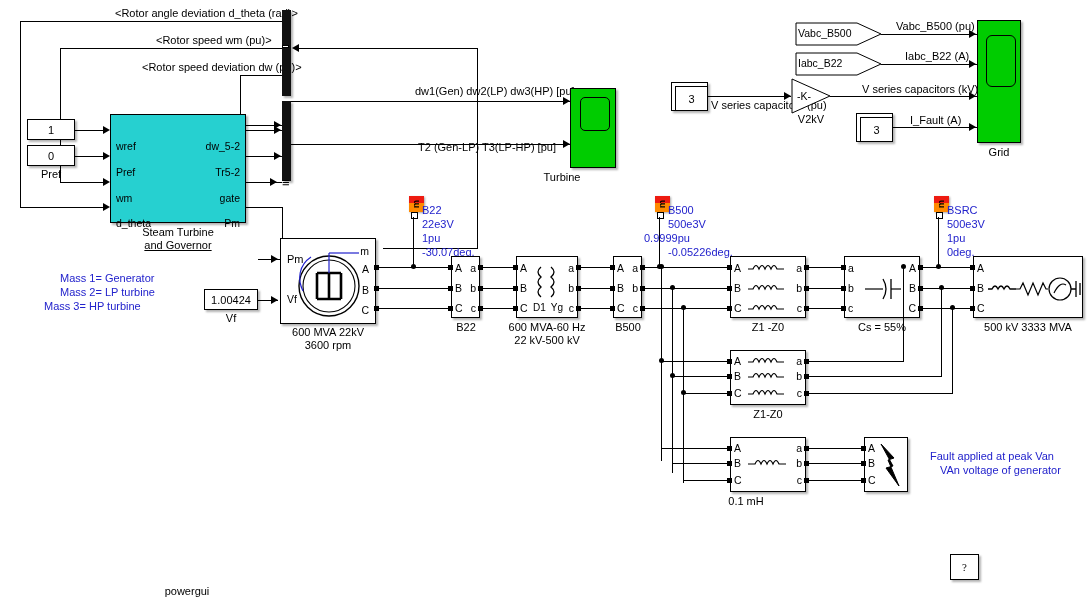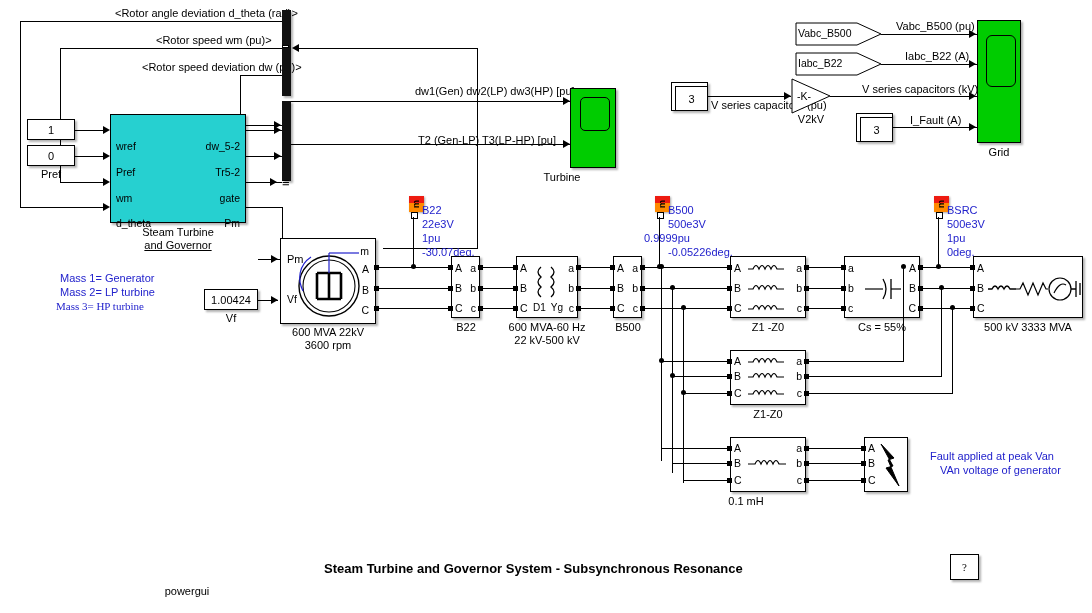--- a/index.html
+++ b/index.html
@@ -71,21 +71,21 @@
   <div class="wire hw" style="left:383px;top:248px;width:95px;"></div>
 
   <div class="bar" style="left:282px;top:101px;width:9px;height:80px;"></div>
 
   <div class="wire hw" style="left:291px;top:101px;width:280px;"></div>
   <div class="arrow" style="left:563px;top:96.5px;"></div>
   <div class="wire hw" style="left:291px;top:144px;width:280px;"></div>
   <div class="arrow" style="left:563px;top:139.5px;"></div>
 
   <div class="lbl" style="left:415px;top:85px;">dw1(Gen)  dw2(LP)   dw3(HP)  [pu]</div>
-  <div class="lbl" style="left:418px;top:134px;">T2 (Gen-LP)  T3(LP-HP)  [pu]</div>
+  <div class="lbl" style="left:418px;top:141px;">T2 (Gen-LP)  T3(LP-HP)  [pu]</div>
 
   <div class="blk" style="left:27px;top:119px;width:48px;height:21px;">
     <div class="abs" style="left:0;top:0;width:100%;height:100%;display:flex;align-items:center;justify-content:center;font-size:11px;">1</div>
   </div>
   <div class="wire hw" style="left:75px;top:130px;width:28px;"></div>
   <div class="arrow" style="left:103px;top:125.5px;"></div>
 
   <div class="blk" style="left:27px;top:145px;width:48px;height:21px;">
     <div class="abs" style="left:0;top:0;width:100%;height:100%;display:flex;align-items:center;justify-content:center;font-size:11px;">0</div>
   </div>
@@ -115,21 +115,21 @@
   <div class="arrow" style="left:270px;top:177.5px;"></div>
   <div class="abs" style="left:282px;top:176px;font-size:13px;line-height:13px;font-family:'Liberation Sans',sans-serif;">≡</div>
 
   <div class="wire hw" style="left:246px;top:207px;width:36px;"></div>
   <div class="wire vw" style="left:282px;top:207px;height:52px;"></div>
   <div class="wire hw" style="left:258px;top:259px;width:24px;"></div>
   <div class="arrow" style="left:271px;top:254.5px;"></div>
 
   <div class="anno" style="left:60px;top:271px;">Mass 1= Generator</div>
   <div class="anno" style="left:60px;top:285px;">Mass 2= LP turbine</div>
-  <div class="anno" style="left:56px;top:299px;font-family:Liberation Serif, serif;">Mass 3= HP turbine</div>
+  <div class="anno" style="left:44px;top:299px;">Mass 3= HP turbine</div>
 
   <div class="blk" style="left:204px;top:289px;width:54px;height:21px;">
     <div class="abs" style="left:0;top:0;width:100%;height:100%;display:flex;align-items:center;justify-content:center;font-size:11px;">1.00424</div>
   </div>
   <div class="pname" style="left:204px;top:312px;width:54px;">Vf</div>
   <div class="wire hw" style="left:258px;top:300px;width:20px;"></div>
   <div class="arrow" style="left:271px;top:295.5px;"></div>
 
   <div class="blk" style="left:280px;top:238px;width:96px;height:86px;">
     <div class="port blue" style="left:6px;top:14px;font-size:11px;">Pm</div>
@@ -464,19 +464,18 @@
   </div>
   <div class="term" style="left:861px;top:446px;"></div>
   <div class="term" style="left:861px;top:461px;"></div>
   <div class="term" style="left:861px;top:478px;"></div>
 
   <div class="anno" style="left:930px;top:449px;">Fault applied at peak Van</div>
   <div class="anno" style="left:940px;top:463px;">VAn voltage of generator</div>
 
   <div class="pname" style="left:136px;top:585px;width:102px;">powergui</div>
 
-  <div class="title" style="left:324px;top:561px;">Steam Turbine and Governor System - Subsynchronous Resonance</div>
 
   <div class="blk" style="left:950px;top:554px;width:29px;height:26px;">
     <div class="abs" style="left:0;top:0;width:100%;height:100%;display:flex;align-items:center;justify-content:center;font-size:11px;font-family:'Liberation Serif',serif;">?</div>
   </div>
 
 </div>
 
 </body></html>

